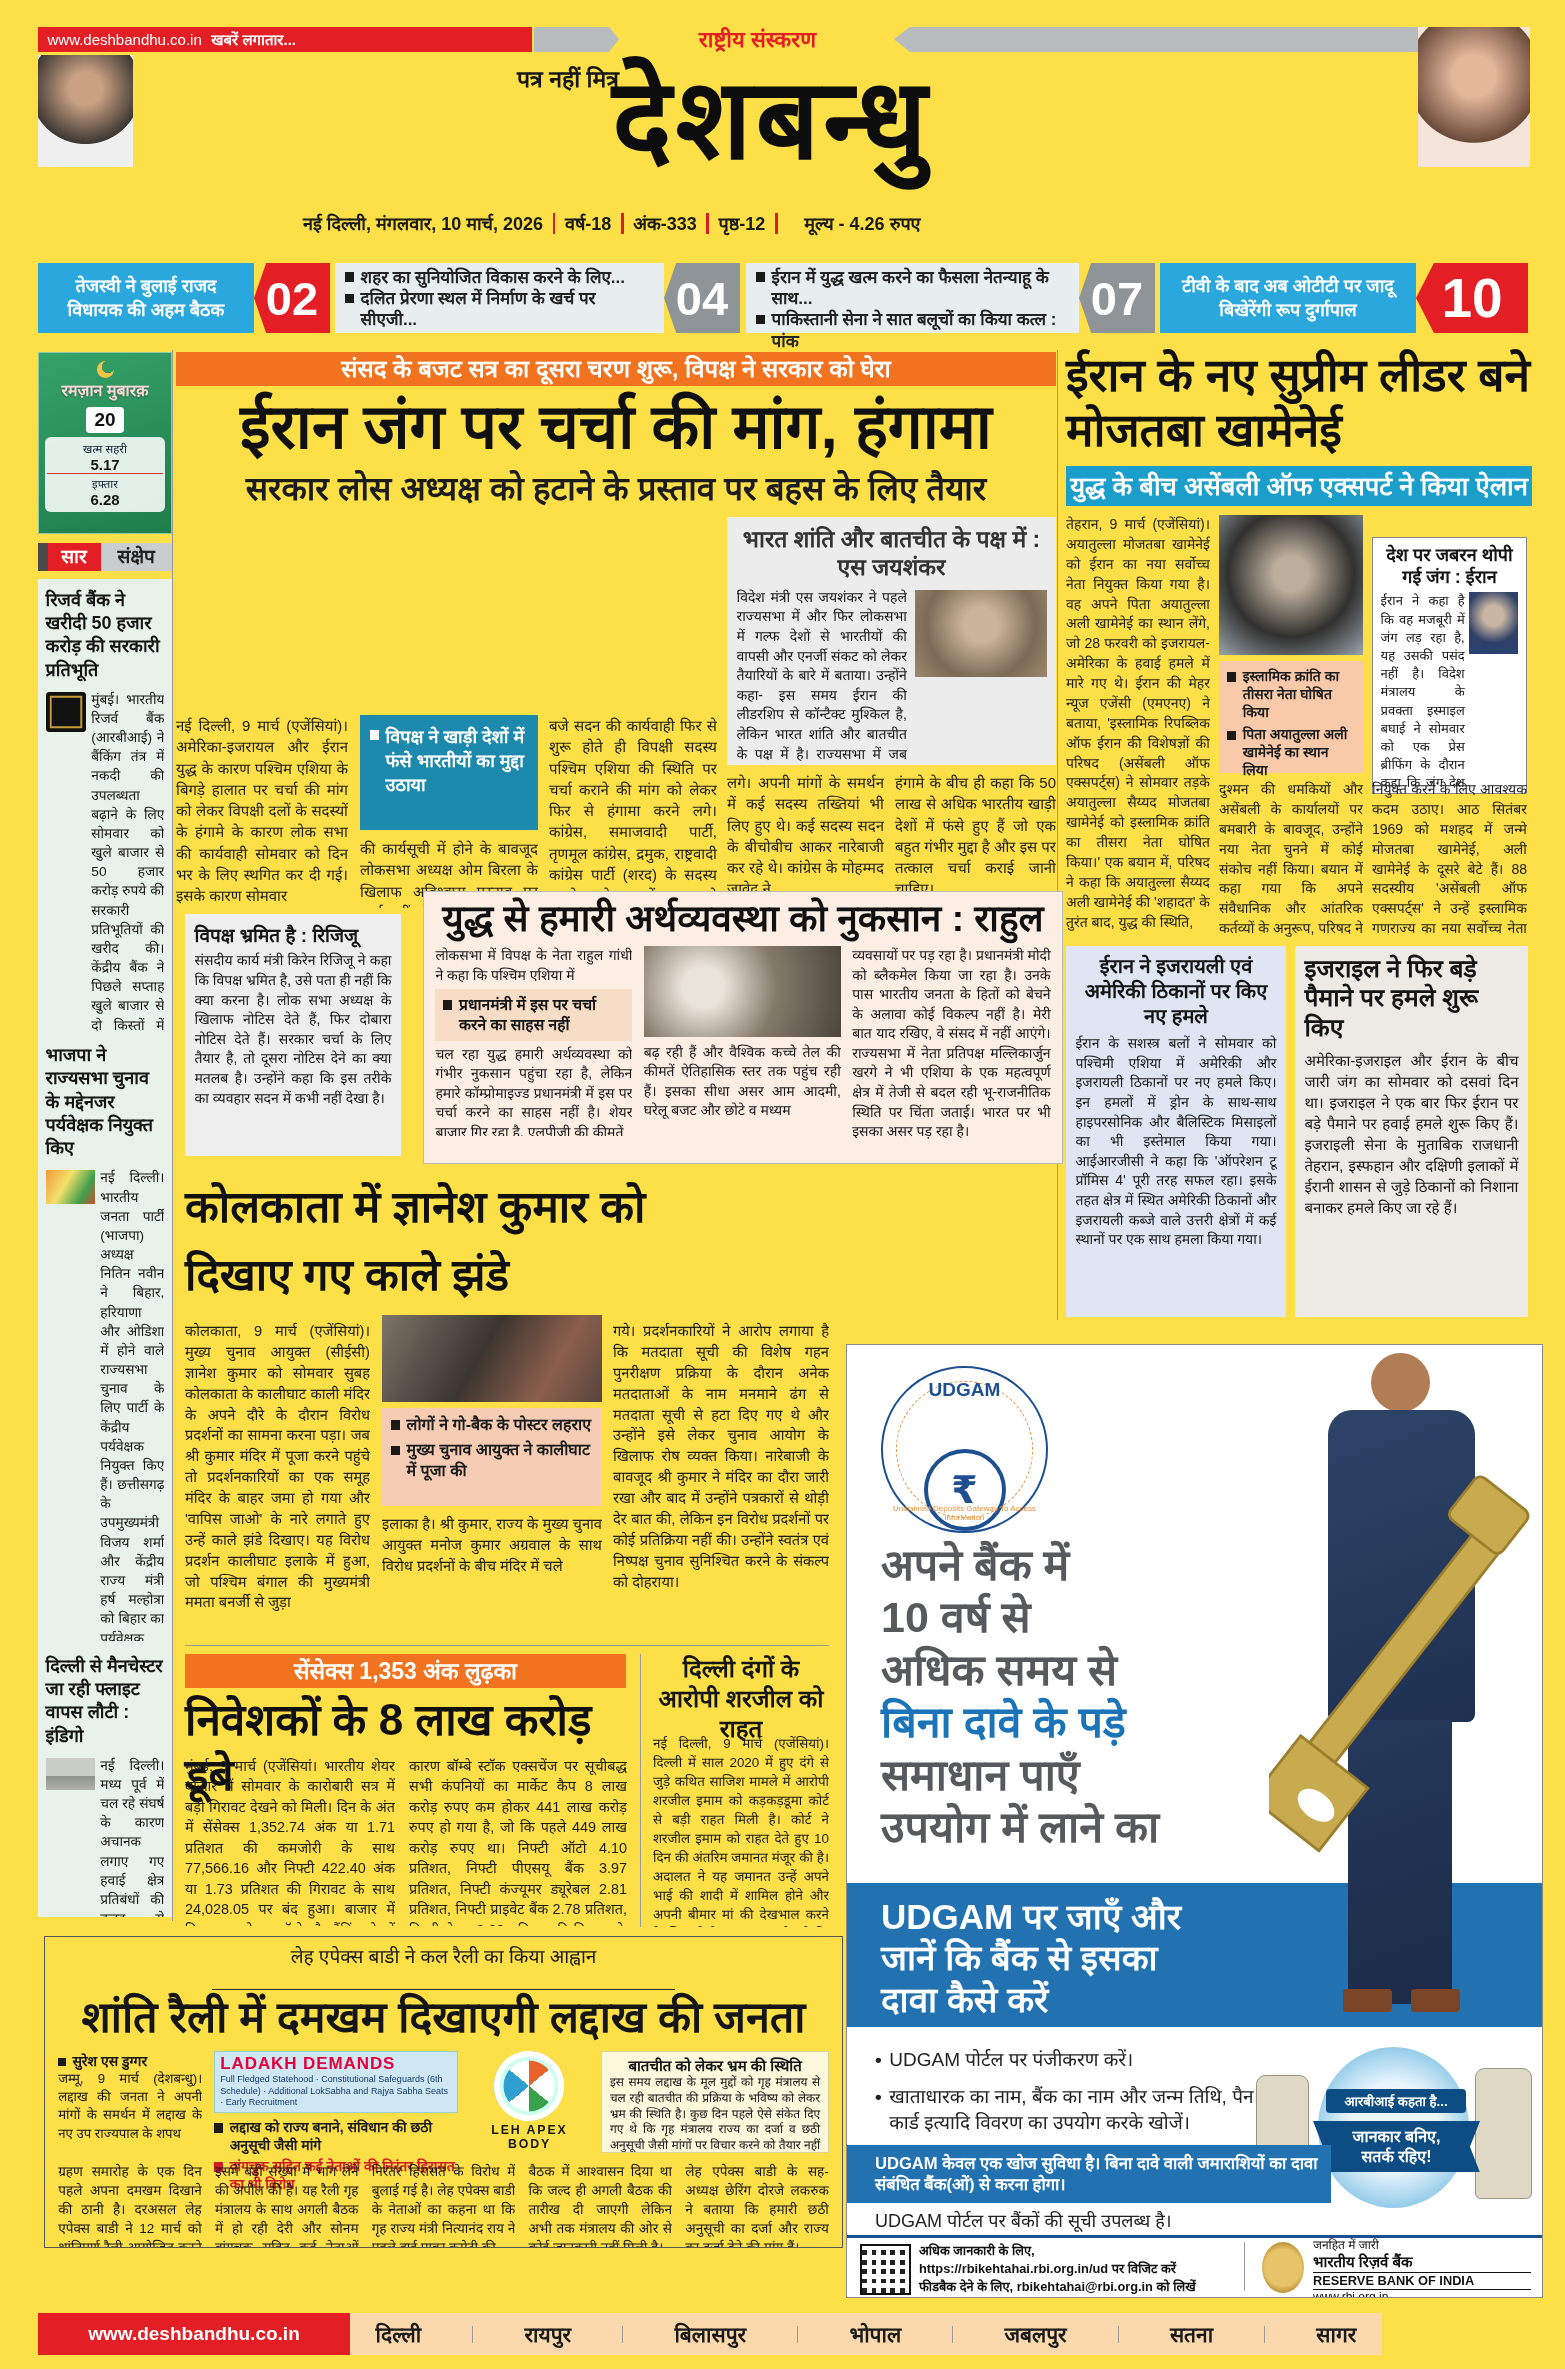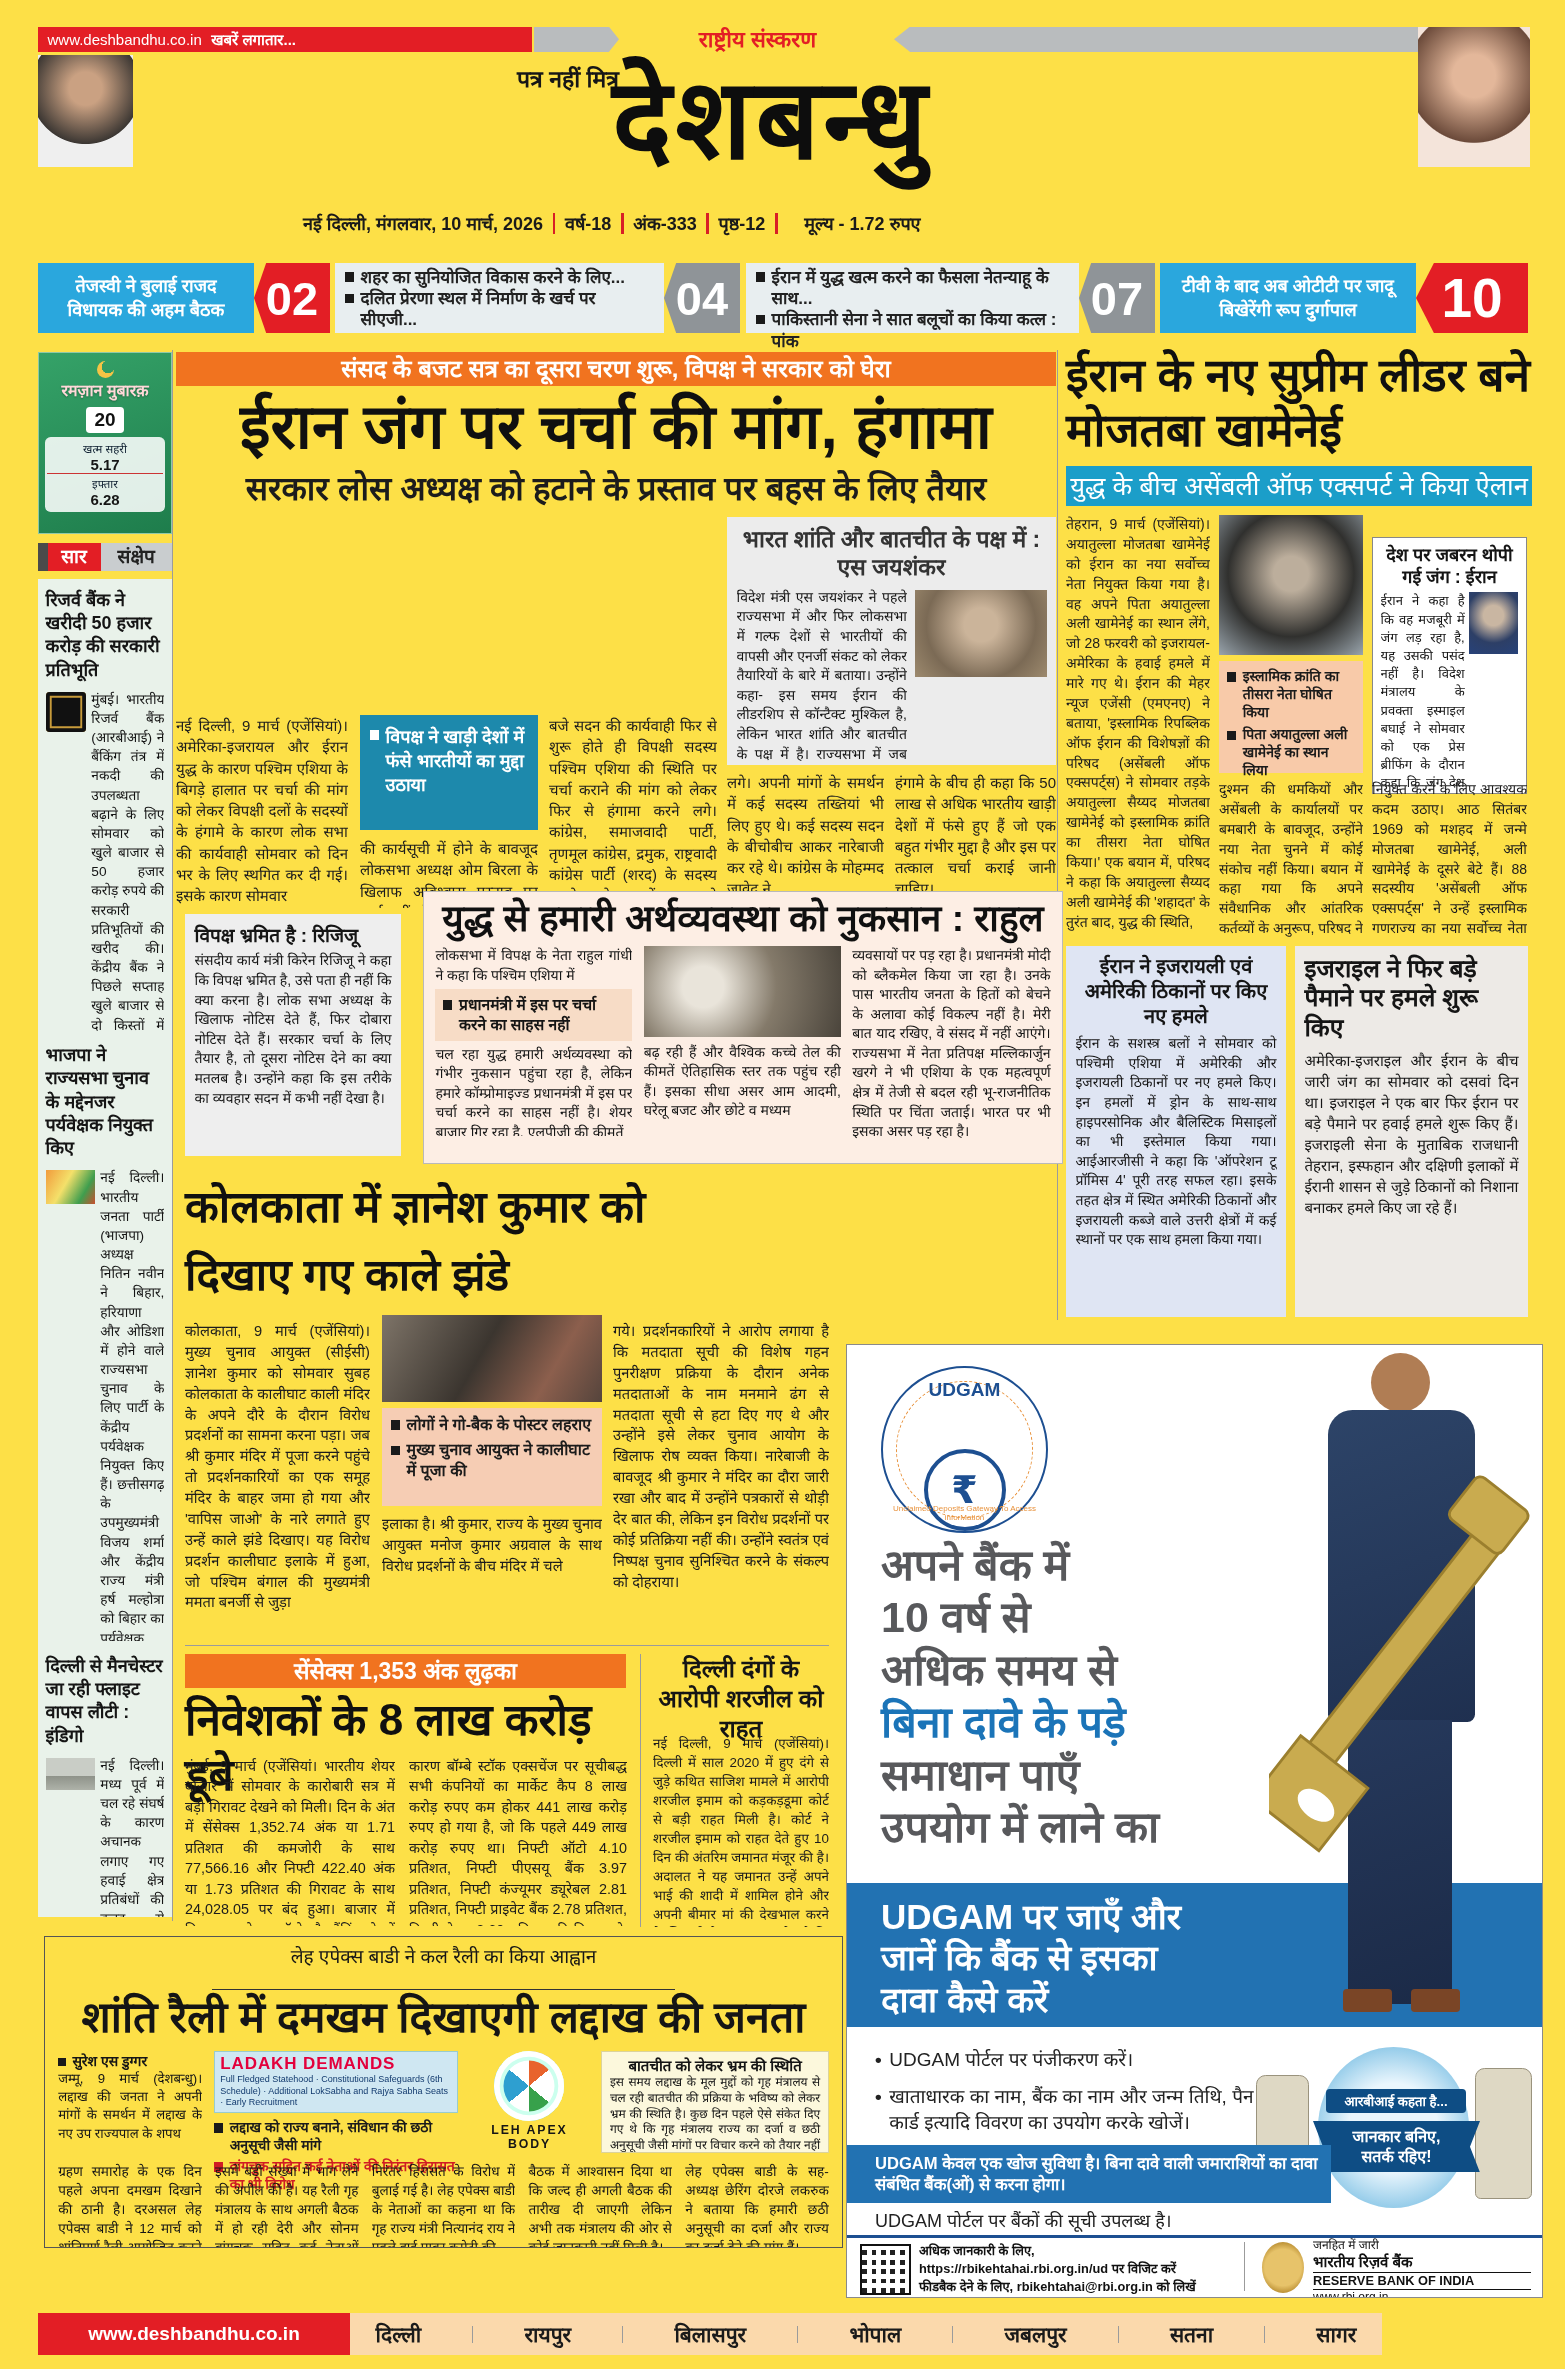--- a/index.html
+++ b/index.html
@@ -51,21 +51,21 @@
 
   <div class="b" style="left:303px;top:210px;width:965px;height:26.5px;display:flex;align-items:center;font-weight:900;font-size:18px;color:#1a1a1a">
     <span>नई दिल्ली, मंगलवार, 10 मार्च, 2026</span>
     <span class="redbar"></span>
     <span>वर्ष-18</span>
     <span class="redbar"></span>
     <span>अंक-333</span>
     <span class="redbar"></span>
     <span>पृष्ठ-12</span>
     <span class="redbar"></span>
-    <span style="margin-left:17px">मूल्य - 1.72 रुपए</span>
+    <span style="margin-left:17px">मूल्य - 4.26 रुपए</span>
   </div>
 
   <div class="b center" style="left:38px;top:263px;width:216px;height:70px;background:#2aa7dd;display:flex;align-items:center;justify-content:center;padding:0 9.5px">
     <span class="w" style="font-weight:900;font-size:18px;line-height:1.35">तेजस्वी ने बुलाई राजद विधायक की अहम बैठक</span>
   </div>
   <div class="b numbox chevL" style="left:254px;top:263px;width:76px;height:70px;background:#e31e25">
       <span>02</span>
     </div>
 
   <div class="b" style="left:335px;top:263px;width:329px;height:70px;background:#e8eef0;display:flex;flex-direction:column;justify-content:space-around;padding:3.8px 9.5px">
@@ -184,21 +184,21 @@
         <div class="sm just" style="font-size:14px;height:112px;margin-top:5.7px">बढ़ रही हैं और वैश्विक कच्चे तेल की कीमतें ऐतिहासिक स्तर तक पहुंच रही हैं। इसका सीधा असर आम आदमी, घरेलू बजट और छोटे व मध्यम</div>
       </div>
       <div class="sm just" style="flex:1;font-size:14px;height:210px">व्यवसायों पर पड़ रहा है। प्रधानमंत्री मोदी को ब्लैकमेल किया जा रहा है। उनके पास भारतीय जनता के हितों को बेचने के अलावा कोई विकल्प नहीं है। मेरी बात याद रखिए, वे संसद में नहीं आएंगे। राज्यसभा में नेता प्रतिपक्ष मल्लिकार्जुन खरगे ने भी एशिया के एक महत्वपूर्ण क्षेत्र में तेजी से बदल रही भू-राजनीतिक स्थिति पर चिंता जताई। भारत पर भी इसका असर पड़ रहा है।</div>
     </div>
   </div>
 
   <div class="b" style="left:1066px;top:348px;width:466px;height:112px">
     <span class="blk" style="font-size:46px;line-height:55px">ईरान के नए सुप्रीम लीडर बने मोजतबा खामेनेई</span>
   </div>
   <div class="b center" style="left:1066px;top:466px;width:466px;height:40px;background:#1b9ec9">
-    <span class="w" style="font-weight:400;font-size:25.6px;line-height:40px">युद्ध के बीच असेंबली ऑफ एक्सपर्ट ने किया ऐलान</span>
+    <span class="w" style="font-weight:700;font-size:25.6px;line-height:40px">युद्ध के बीच असेंबली ऑफ एक्सपर्ट ने किया ऐलान</span>
   </div>
   <div class="b body just" style="left:1066px;top:515px;width:144px;height:422px;font-size:14px">तेहरान, 9 मार्च (एजेंसियां)। अयातुल्ला मोजतबा खामेनेई को ईरान का नया सर्वोच्च नेता नियुक्त किया गया है। वह अपने पिता अयातुल्ला अली खामेनेई का स्थान लेंगे, जो 28 फरवरी को इजरायल-अमेरिका के हवाई हमले में मारे गए थे। ईरान की मेहर न्यूज एजेंसी (एमएनए) ने बताया, 'इस्लामिक रिपब्लिक ऑफ ईरान की विशेषज्ञों की परिषद (असेंबली ऑफ एक्सपर्ट्स) ने सोमवार तड़के अयातुल्ला सैय्यद मोजतबा खामेनेई को इस्लामिक क्रांति का तीसरा नेता घोषित किया।' एक बयान में, परिषद ने कहा कि अयातुल्ला सैय्यद अली खामेनेई की 'शहादत' के तुरंत बाद, युद्ध की स्थिति,</div>
   <div class="b" style="left:1219px;top:515px;width:144px;height:140px;background:radial-gradient(circle at 50% 42%,#bcae9c 16%,#30302e 58%,#9aa5ad)"></div>
   <div class="b" style="left:1219px;top:661px;width:144px;height:112px;background:#f8caa9;padding:5.7px 7.6px">
     <div class="bulletrow" style="font-size:14px">
         <span class="sq"></span>
         <span>इस्लामिक क्रांति का तीसरा नेता घोषित किया</span>
       </div>
     <div class="bulletrow" style="font-size:14px;margin-top:3.8px">
         <span class="sq"></span>

